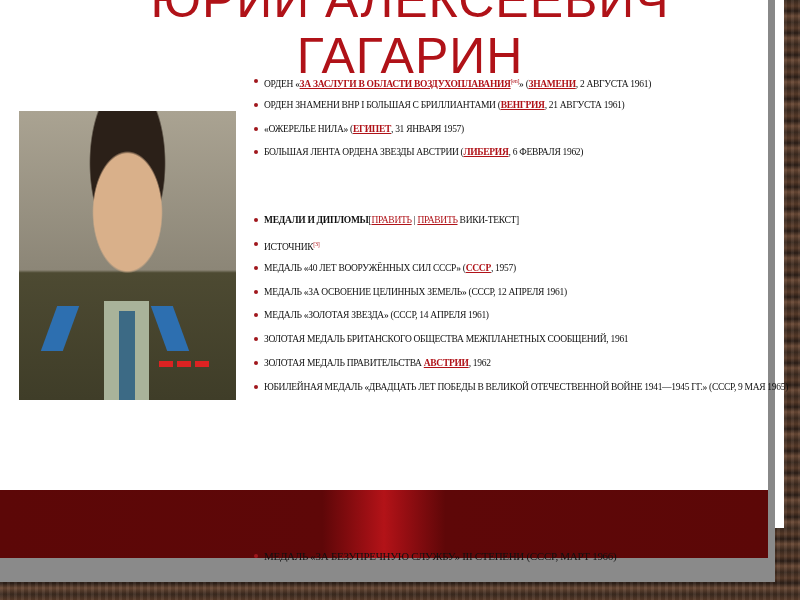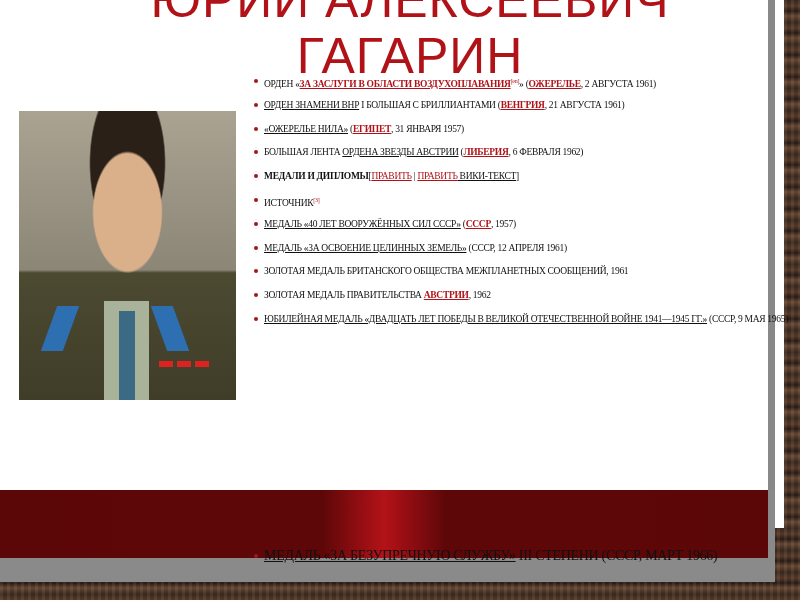--- a/index.html
+++ b/index.html
@@ -48,27 +48,27 @@
   .list {
     position:absolute; left:252px; top:71px; width:540px; margin:0; padding:0; list-style:none; z-index:2;
   }
   .list li {
     position:relative; padding-left:12px; height:23.8px; font-size:9.5px; line-height:20px;
     color:#111; white-space:nowrap; letter-spacing:-0.3px;
   }
   .list li::before {
     content:""; position:absolute; left:2px; top:8px; width:4px; height:4px; border-radius:50%; background:#a0161c;
   }
-  .list li.bold-item { font-weight:bold; }
+  .list li.bold-item { font-weight:bold;margin-top:44px; }
   .lnk-red { color:#b01218; text-decoration:underline;font-weight:bold; }
-  .lnk-black { color:#111; text-decoration:underline; }
+  .lnk-black { color:#111; }
   .sup { font-size:6px; color:#b01218; vertical-align:super; }
   .lower-list { position:absolute; left:252px; top:546px; margin:0; padding:0; list-style:none; z-index:3; }
   .lower-list li {
-    position:relative; padding-left:12px; height:24px; font-size:14px; line-height:20px; color:#111;
+    position:relative; padding-left:12px; height:24px; font-size:11px; line-height:20px; color:#111;
     white-space:nowrap; letter-spacing:-0.3px;
   }
   .lower-list li::before {
     content:""; position:absolute; left:2px; top:8px; width:4px; height:4px; border-radius:50%; background:#a0161c;
   }
 </style>
 </head>
 <body>
 
 <div class="texture-overlay"></div>
@@ -89,21 +89,21 @@
     <div class="tie"></div>
     <div class="tab-l"></div>
     <div class="tab-r"></div>
     <div class="medal" style="left:140px"></div>
     <div class="medal" style="left:158px"></div>
     <div class="medal" style="left:176px"></div>
   </div>
 
   <ul class="list">
     <li>
-      <span>ОРДЕН «</span><a class="lnk-red">ЗА ЗАСЛУГИ В ОБЛАСТИ ВОЗДУХОПЛАВАНИЯ</a><span class="sup">[en]</span><span>» (</span><a class="lnk-red">ОЖЕРЕЛЬЕ</a><span>, 2 АВГУСТА 1961)</span>
+      <span>ОРДЕН «</span><a class="lnk-red">ЗА ЗАСЛУГИ В ОБЛАСТИ ВОЗДУХОПЛАВАНИЯ</a><span class="sup">[en]</span><span>» (</span><a class="lnk-red">ЗНАМЕНИ</a><span>, 2 АВГУСТА 1961)</span>
     </li>
     <li>
       <a class="lnk-black">ОРДЕН ЗНАМЕНИ ВНР</a><span> I БОЛЬШАЯ С БРИЛЛИАНТАМИ (</span><a class="lnk-red">ВЕНГРИЯ</a><span>, 21 АВГУСТА 1961)</span>
     </li>
     <li>
       <a class="lnk-black">«ОЖЕРЕЛЬЕ НИЛА»</a><span> (</span><a class="lnk-red">ЕГИПЕТ</a><span>, 31 ЯНВАРЯ 1957)</span>
     </li>
     <li>
       <span>БОЛЬШАЯ ЛЕНТА </span><a class="lnk-black">ОРДЕНА ЗВЕЗДЫ АВСТРИИ</a><span> (</span><a class="lnk-red">ЛИБЕРИЯ</a><span>, 6 ФЕВРАЛЯ 1962)</span>
     </li>
@@ -113,20 +113,23 @@
     <li>
       <span>ИСТОЧНИК</span><span class="sup">[3]</span>
     </li>
     <li>
       <a class="lnk-black">МЕДАЛЬ «40 ЛЕТ ВООРУЖЁННЫХ СИЛ СССР»</a><span> (</span><a class="lnk-red">СССР</a><span>, 1957)</span>
     </li>
     <li>
       <a class="lnk-black">МЕДАЛЬ «ЗА ОСВОЕНИЕ ЦЕЛИННЫХ ЗЕМЕЛЬ»</a><span> (СССР, 12 АПРЕЛЯ 1961)</span>
     </li>
     <li>
+      <a class="lnk-black">МЕДАЛЬ «ЗОЛОТАЯ ЗВЕЗДА»</a><span> (СССР, 14 АПРЕЛЯ 1961)</span>
+    </li>
+    <li>
       <span>ЗОЛОТАЯ МЕДАЛЬ БРИТАНСКОГО ОБЩЕСТВА МЕЖПЛАНЕТНЫХ СООБЩЕНИЙ, 1961</span>
     </li>
     <li>
       <span>ЗОЛОТАЯ МЕДАЛЬ ПРАВИТЕЛЬСТВА </span><a class="lnk-red">АВСТРИИ</a><span>, 1962</span>
     </li>
     <li>
       <a class="lnk-black">ЮБИЛЕЙНАЯ МЕДАЛЬ «ДВАДЦАТЬ ЛЕТ ПОБЕДЫ В ВЕЛИКОЙ ОТЕЧЕСТВЕННОЙ ВОЙНЕ 1941—1945 ГГ.»</a><span> (СССР, 9 МАЯ 1965)</span>
     </li>
   </ul>
 

